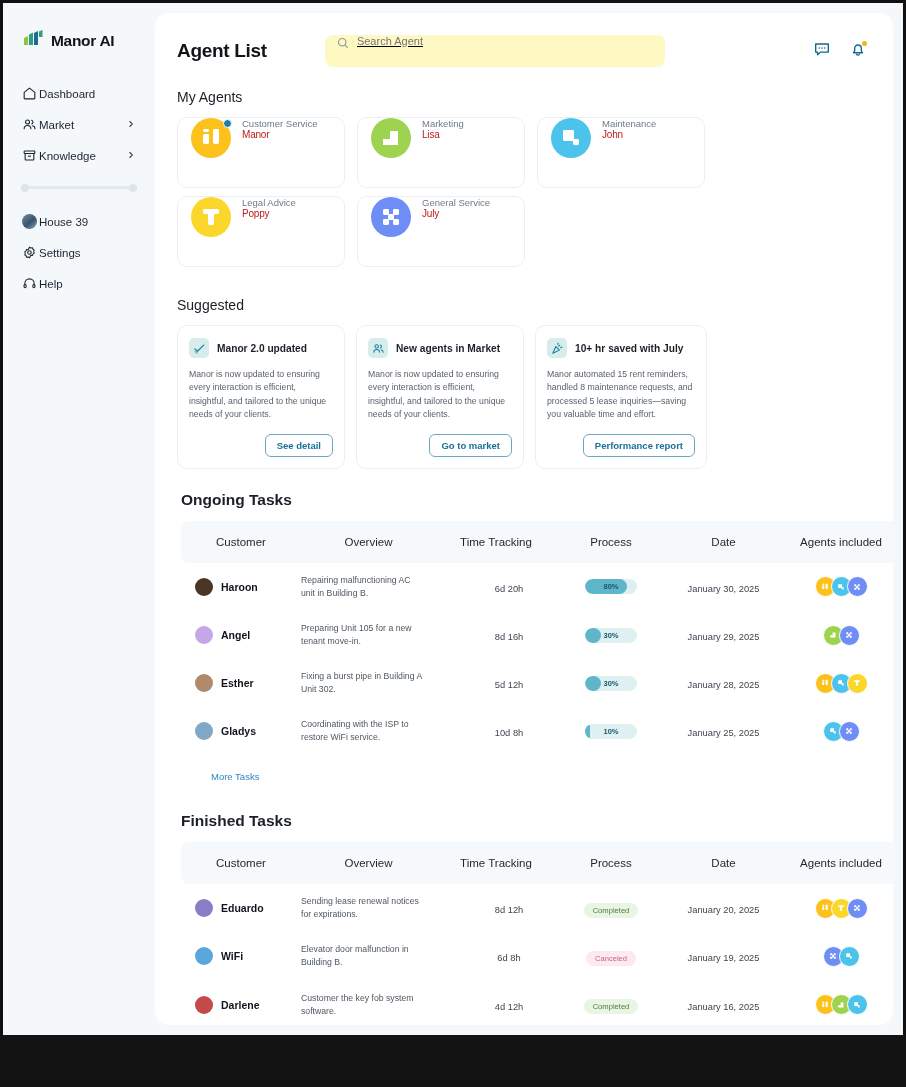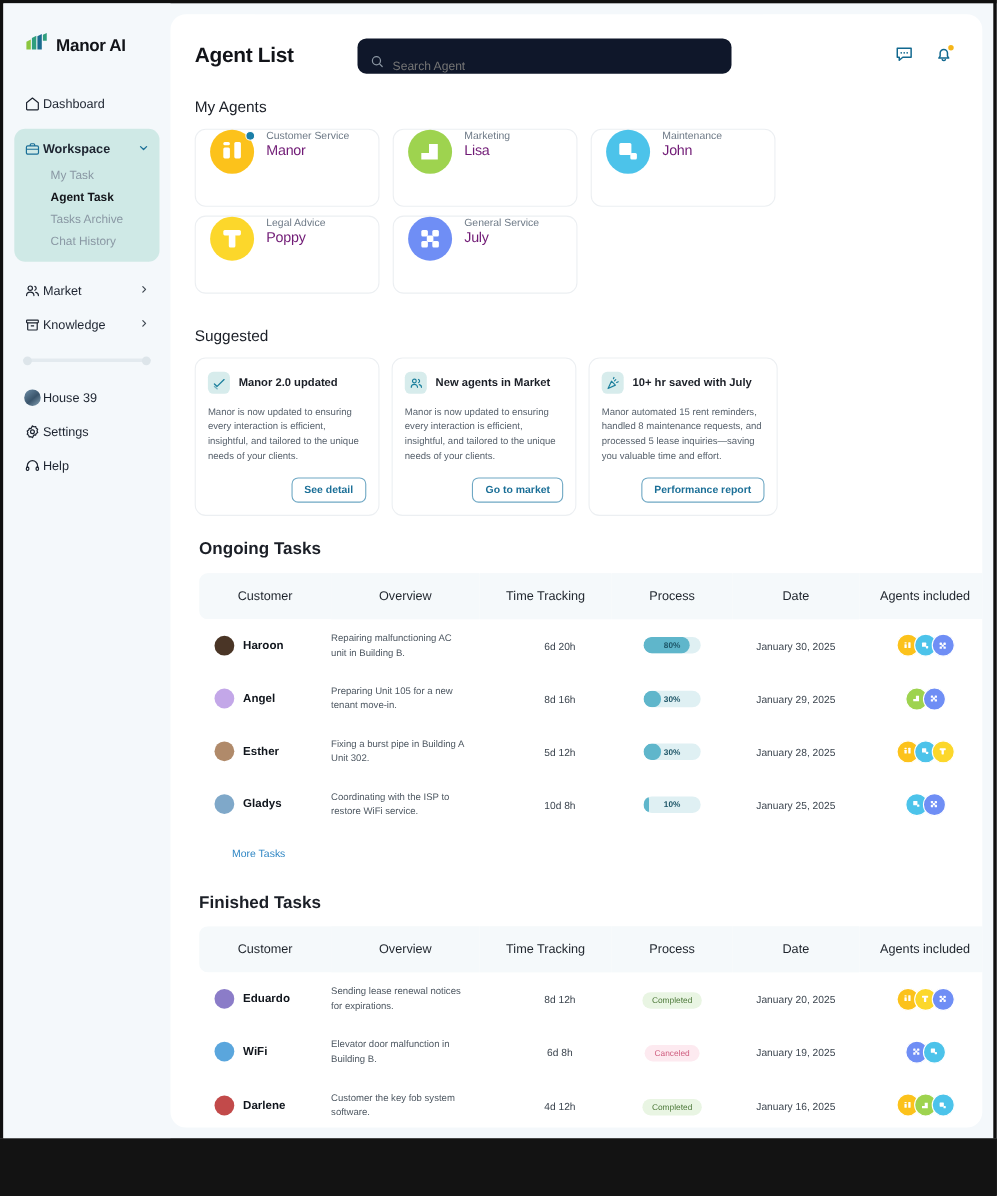--- a/index.html
+++ b/index.html
@@ -61,22 +61,22 @@
     flex: 1; margin: 10px 10px 10px 0;
     background: #ffffff; border-radius: 14px;
     overflow: hidden; position: relative;
   }
   .main-scroll { height: 100%; padding: 0 0 18px 0; }
 
   .topbar { display: flex; align-items: center; padding: 22px 22px 0 22px; gap: 14px; }
   .page-title { font-size: 19px; font-weight: 700; color: #121419; letter-spacing: -0.3px; white-space: nowrap; }
   .search {
     flex: 0 0 340px; margin-left: 44px;
-    background: #0f172a; border-radius: 8px;
-    height: 32px; display: flex; align-items: flex-end; gap: 8px; padding: 0 12px;
+    background: #fef9c3; border-radius: 8px;
+    height: 32px; display: flex; align-items: flex-start; gap: 8px; padding: 0 12px; text-decoration: underline;
   }
   .search input {
     border: none; background: transparent; outline: none;
     font-size: 11px; color: #7b8794; font-family: inherit; width: 100%;
   }
   .topbar-icons { margin-left: auto; display: flex; gap: 18px; align-items: center; padding-right: 4px; }
 
   .section-title { font-size: 14px; font-weight: 500; color: #1b1f27; padding: 22px 0 12px 22px; }
   .section-title.lg { font-size: 15.5px; font-weight: 700; padding-left: 26px; }
 
@@ -84,21 +84,21 @@
   .agent-grid { display: flex; flex-wrap: wrap; gap: 0 12px; padding: 0 22px; }
   .agent-card {
     width: 168px; height: 71px; background: #fff;
     border: 1px solid #eceff2; border-radius: 10px;
     display: flex; gap: 11px; padding: 0 13px;
     margin-bottom: 8px; cursor: pointer;
   }
   .agent-av { width: 40px; height: 40px; border-radius: 50%; flex: 0 0 40px; position: relative; display: flex; align-items: center; justify-content: center; }
   .agent-av .badge { position: absolute; right: -1px; top: 1px; width: 9px; height: 9px; border-radius: 50%; background: #1b7fa8; border: 1.5px solid #fff; }
   .agent-role { font-size: 9.5px; color: #6e7a87; line-height: 1.2; }
-  .agent-name { font-size: 13px; font-weight: 500; color: #701a75; letter-spacing: -0.2px; }
+  .agent-name { font-size: 10px; font-weight: 500; color: #b91c1c; letter-spacing: -0.2px; }
   .discover-av { background: #dcdcdc; }
   .discover-label { font-size: 10.5px; color: #6e7a87; }
 
   
   .sugg-grid { display: flex; gap: 11px; padding: 0 22px; }
   .sugg-card {
     width: 168px; background: #fff; border: 1px solid #eceff2;
     border-radius: 10px; padding: 12px 11px 11px 11px;
     display: flex; flex-direction: column;
   }
@@ -174,41 +174,20 @@
 
     <div class="nav-item">
       <span class="ico">
         <svg width="15" height="15" viewBox="0 0 18 18" fill="none" stroke="#1d2430" stroke-width="1.3" stroke-linejoin="round">
           <path d="M2.6 7.6 L9 2.6 L15.4 7.6 V14.6 a0.8 0.8 0 0 1 -0.8 0.8 H3.4 a0.8 0.8 0 0 1 -0.8 -0.8 Z"></path>
         </svg>
       </span>
       <span>Dashboard</span>
     </div>
 
-    <div class="nav-group">
-      <div class="nav-item nav-group-head">
-        <span class="ico">
-          <svg width="15" height="15" viewBox="0 0 18 18" fill="none" stroke="#1b6f97" stroke-width="1.3" stroke-linejoin="round">
-            <rect x="2.4" y="5.6" width="13.2" height="9" rx="1.5"></rect>
-            <path d="M6.6 5.6 V4.2 a1 1 0 0 1 1 -1 h2.8 a1 1 0 0 1 1 1 V5.6"></path>
-            <path d="M2.4 9.2 H15.6"></path>
-          </svg>
-        </span>
-        <span>Workspace</span>
-        <span style="margin-left:auto">
-          <svg width="11" height="11" viewBox="0 0 12 12" fill="none" stroke="#1b6f97" stroke-width="1.3" stroke-linecap="round" stroke-linejoin="round">
-              <path d="M3 4.7 L6 7.6 L9 4.7"></path>
-            </svg>
-        </span>
-      </div>
-      <div class="nav-sub">My Task</div>
-      <div class="nav-sub active">Agent Task</div>
-      <div class="nav-sub">Tasks Archive</div>
-      <div class="nav-sub">Chat History</div>
-    </div>
 
     <div class="nav-item">
       <span class="ico">
         <svg width="15" height="15" viewBox="0 0 18 18" fill="none" stroke="#1d2430" stroke-width="1.3" stroke-linecap="round">
           <circle cx="6.6" cy="6" r="2.4"></circle>
             <path d="M2.6 14 c0-2.4 1.8-3.8 4-3.8 s4 1.4 4 3.8"></path>
           <path d="M11.6 4 a2.3 2.3 0 0 1 0 4.3"></path>
             <path d="M12.6 10.6 c1.8 .3 2.9 1.6 2.9 3.4"></path>
         </svg>
       </span>

